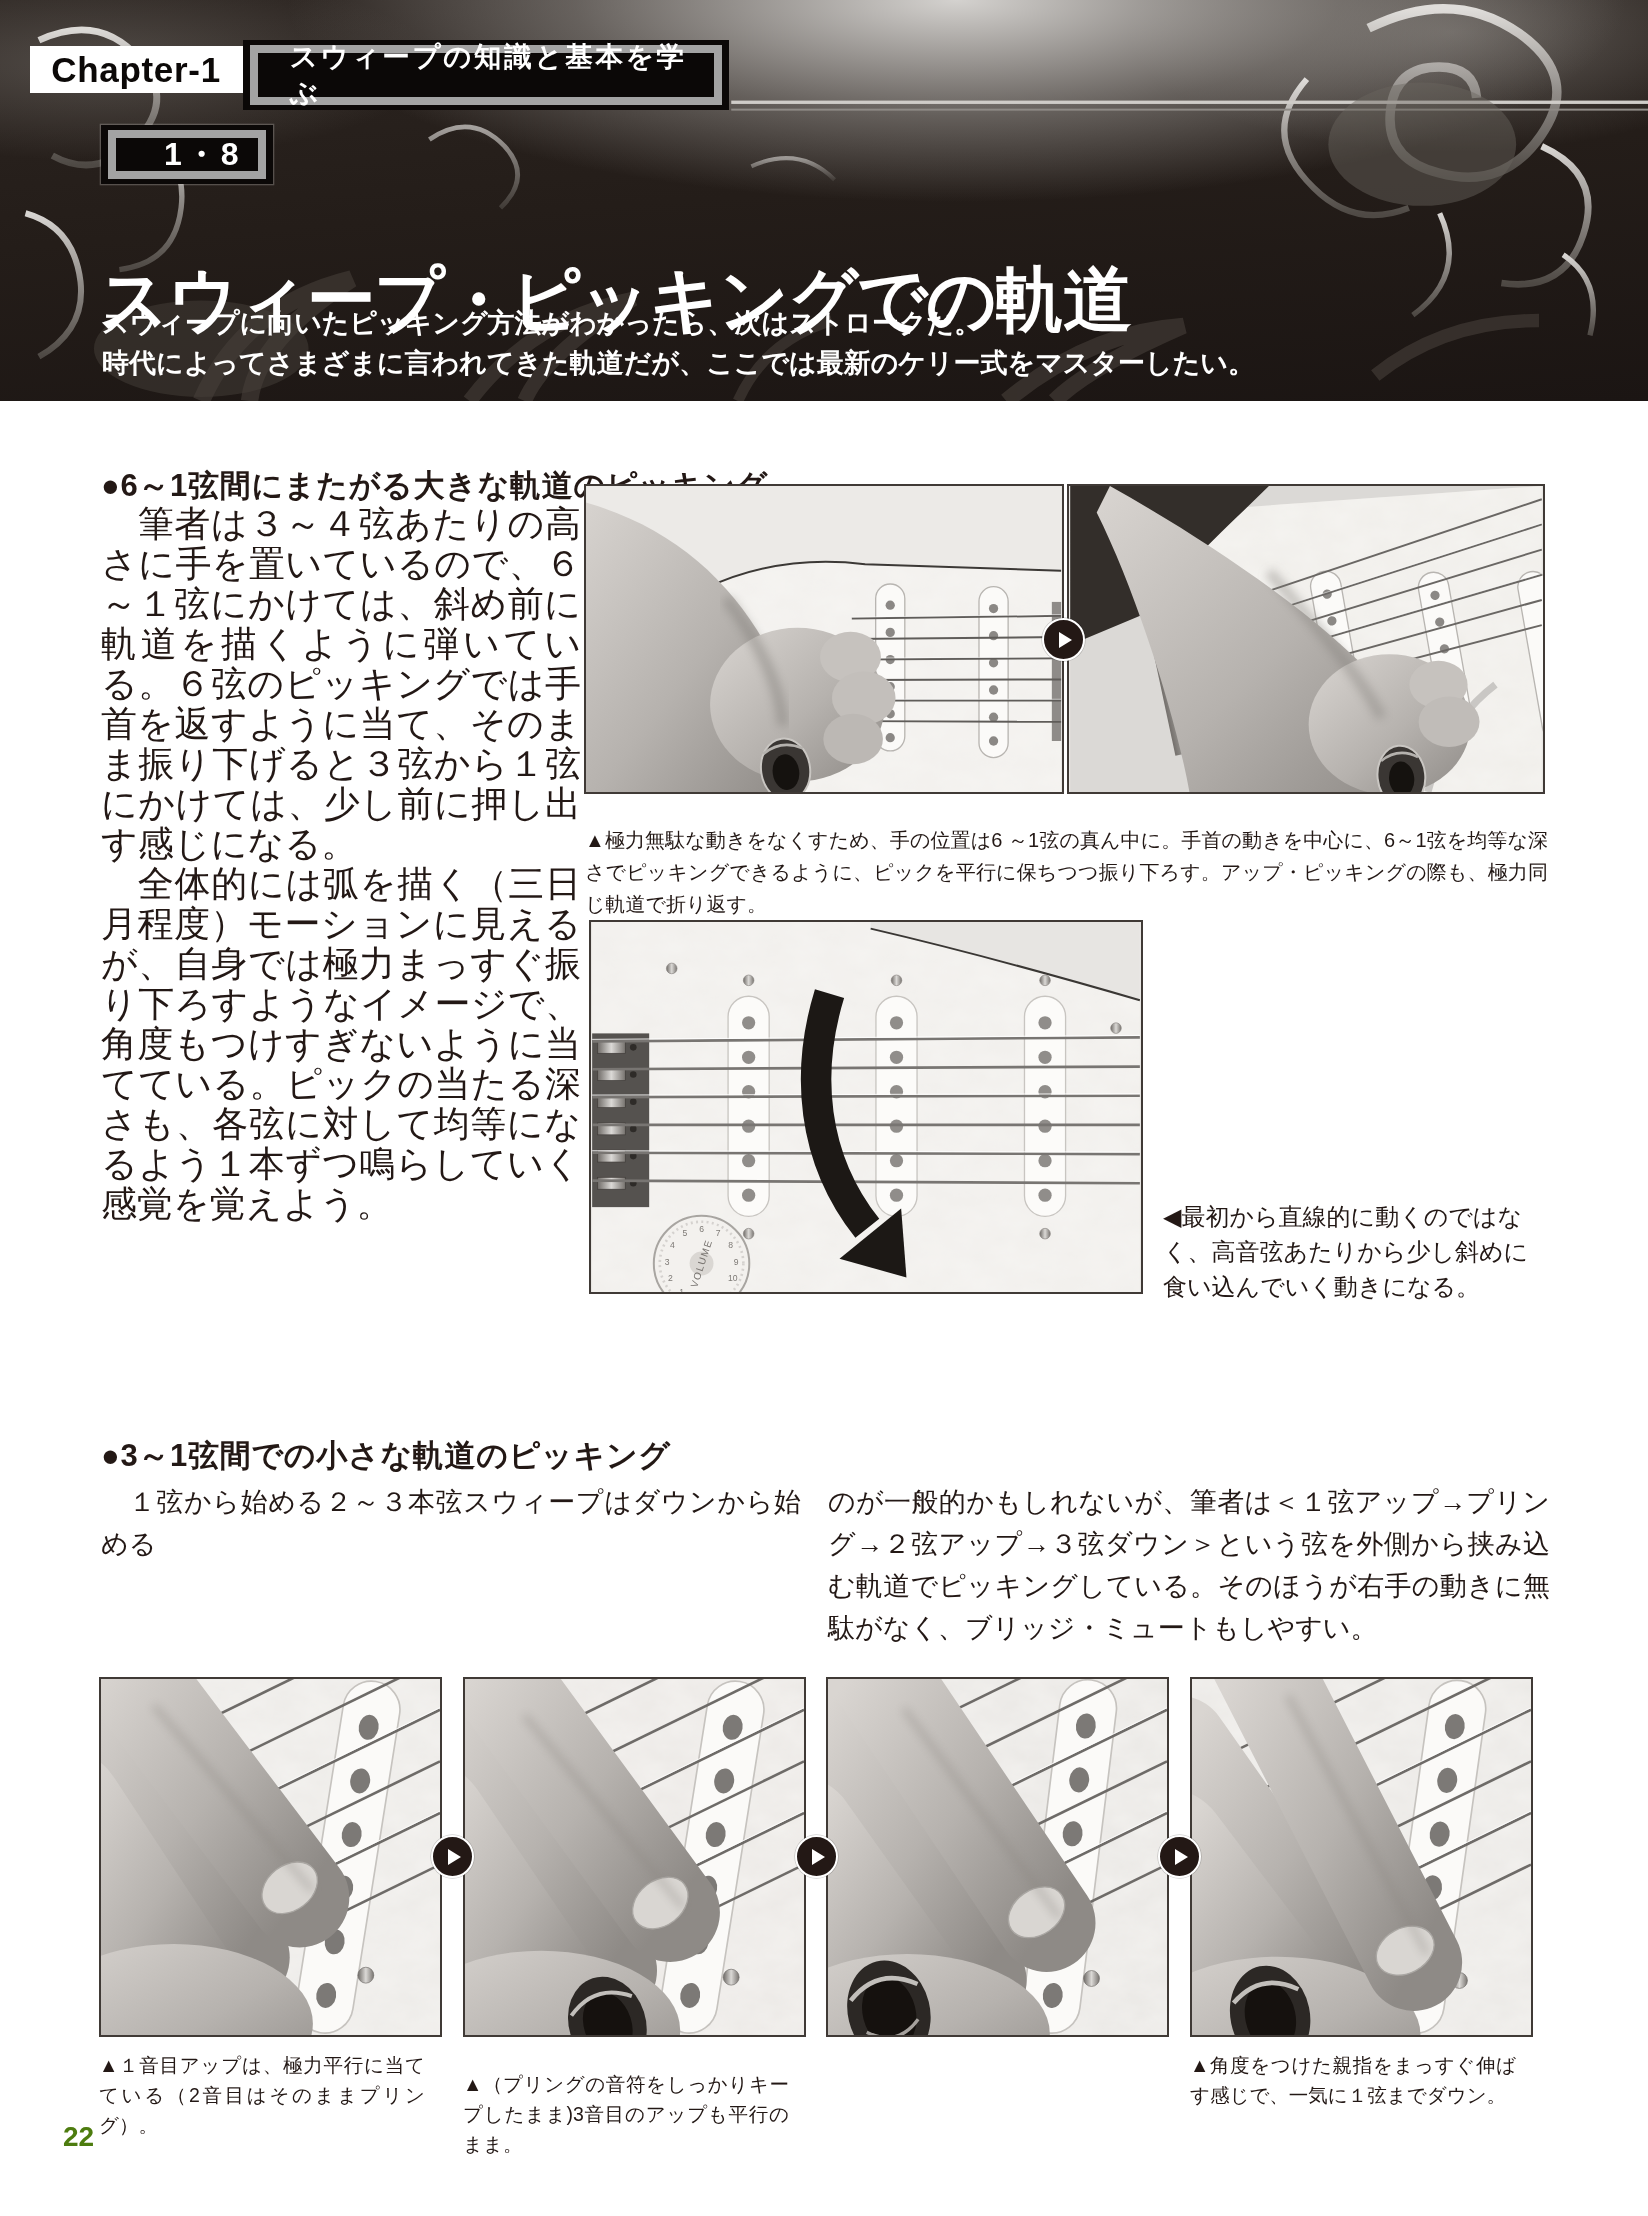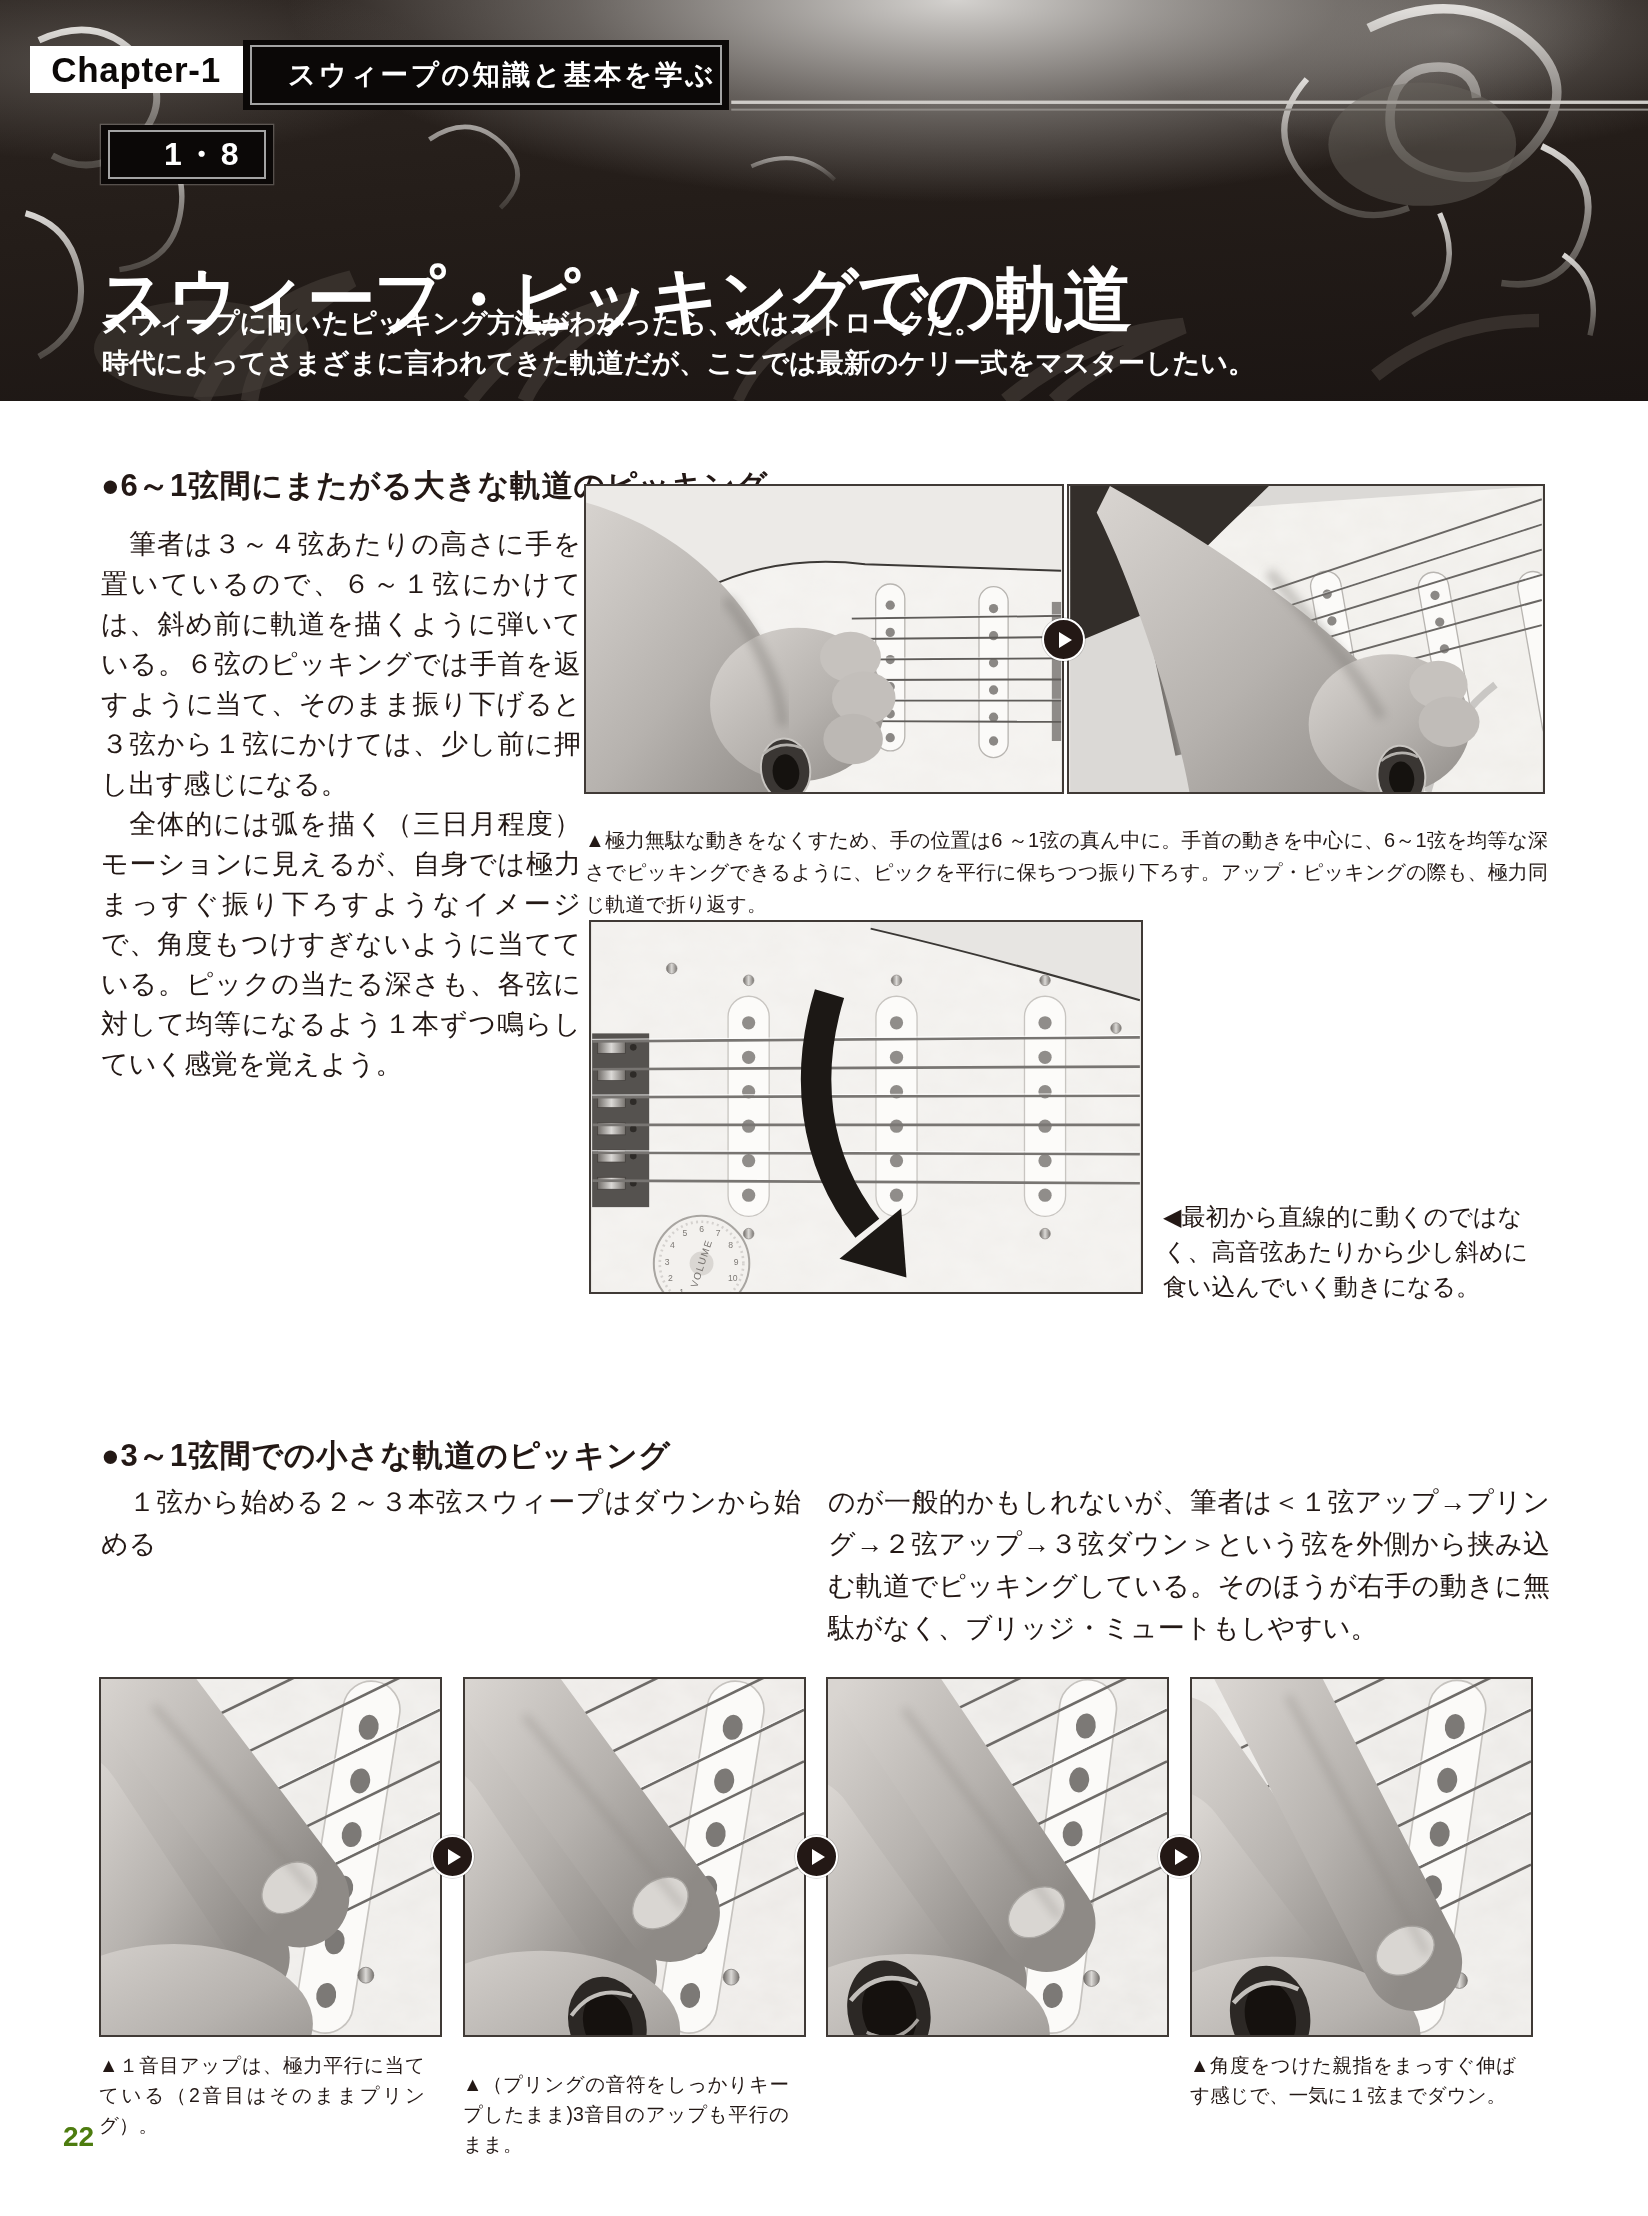--- a/index.html
+++ b/index.html
@@ -12,37 +12,37 @@
     background:
       radial-gradient(ellipse 58% 72% at 58% 0%, rgba(219,217,214,.96), rgba(152,148,144,.55) 40%, rgba(56,48,42,0) 70%),
       radial-gradient(ellipse 30% 46% at 88% 8%, rgba(150,146,141,.55), rgba(56,48,42,0) 65%),
       radial-gradient(ellipse 34% 40% at 6% 16%, rgba(120,115,110,.5), rgba(40,33,28,0) 60%),
       linear-gradient(176deg,#2c2521 0%,#241d19 48%,#1b1513 100%);}
   .deco{position:absolute;inset:0;width:100%;height:100%;}
   .chapter-label{position:absolute;left:29.5px;top:46px;width:213px;height:47px;background:#ffffff;z-index:5;
     display:flex;align-items:center;justify-content:center;font-size:35px;font-weight:bold;color:#0c0908;letter-spacing:0.7px;}
   .chapter-bar{position:absolute;left:243px;top:40px;width:486px;height:70px;background:#0b0807;z-index:5;
     padding:4.7px 6.7px;box-sizing:border-box;}
-  .frame-inner{width:100%;height:100%;border:2px solid #a3a3a3;box-sizing:border-box;
+  .frame-inner{width:100%;height:100%;border:8px solid #a3a3a3;box-sizing:border-box;
     display:flex;align-items:center;justify-content:center;padding-left:32px;}
   .chapter-bar .frame-inner{font-size:27.5px;font-weight:bold;color:#ffffff;letter-spacing:2.7px;}
   .lesson-badge{position:absolute;left:101px;top:125px;width:172px;height:59px;background:#0b0807;z-index:5;
     padding:5.4px 6.7px;box-sizing:border-box;box-shadow:0 0 0 1.3px rgba(230,228,225,.25);}
   .lesson-badge .frame-inner{font-size:32px;font-weight:bold;color:#ffffff;letter-spacing:3.4px;}
   .main-title{position:absolute;left:99px;top:205px;z-index:5;font-size:71px;font-weight:bold;color:#ffffff;
     letter-spacing:-1.3px;white-space:nowrap;transform:scaleX(.97);transform-origin:left center;}
   .lead{position:absolute;left:102px;top:303px;z-index:5;color:#ffffff;font-size:27px;font-weight:bold;line-height:40px;}
 
   
   .sec-heading{position:absolute;font-size:31px;font-weight:bold;letter-spacing:0.7px;white-space:nowrap;}
   #s1-heading{left:101px;top:439px;}
   #s2-heading{left:101px;top:1409px;}
   .bodycol{position:absolute;text-align:justify;}
   .bodycol p{margin:0;}
-  #s1-body{left:101px;top:504px;width:480px;font-size:27px;line-height:40px;margin-top:20px;}
+  #s1-body{left:101px;top:504px;width:480px;font-size:36px;line-height:40px;}
   #s2-left{left:101px;top:1481px;width:700px;font-size:27px;line-height:42px;}
   #s2-right{left:828px;top:1481px;width:722px;font-size:27px;line-height:42px;}
 
   
   figure.photo{position:absolute;margin:0;border:2px solid #403a36;box-sizing:border-box;background:#e8e6e3;overflow:hidden;}
   figure.photo svg{display:block;width:100%;height:100%;}
   #photoA{left:584px;top:484px;width:480px;height:310px;}
   #photoB{left:1067px;top:484px;width:478px;height:310px;}
   #photoC{left:589px;top:920px;width:554px;height:374px;}
   #photoD1{left:99px;top:1677px;width:343px;height:360px;}

